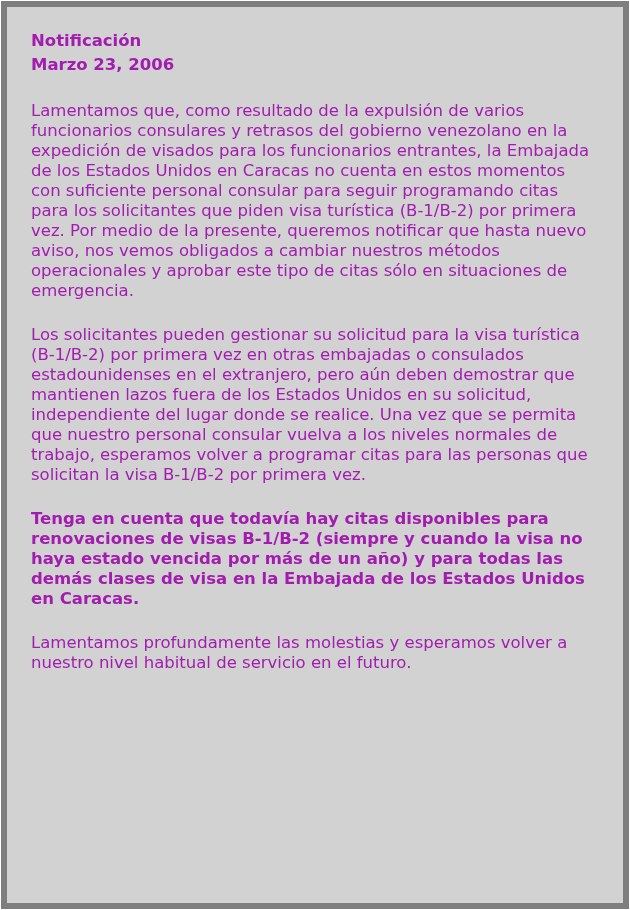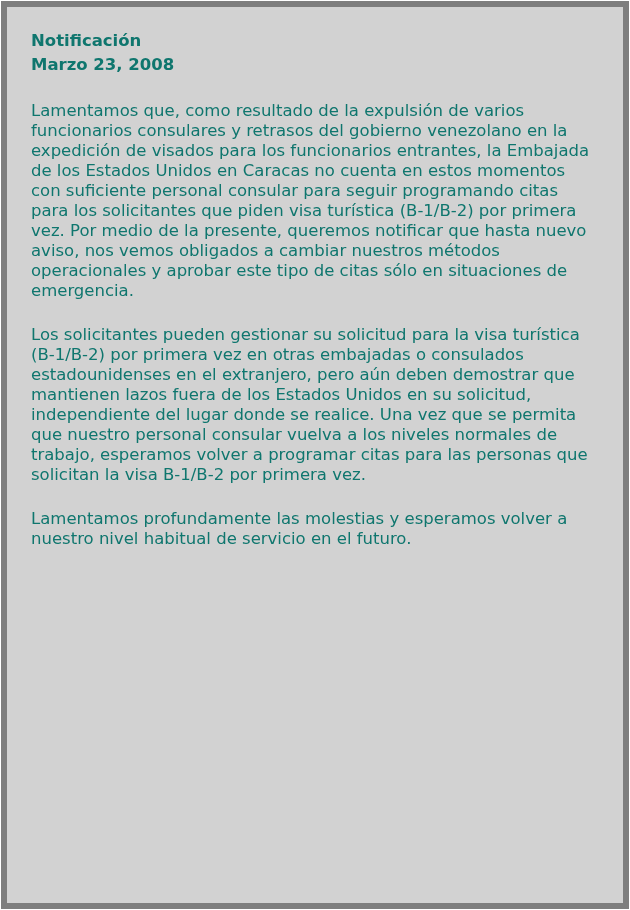--- a/index.html
+++ b/index.html
@@ -14,21 +14,21 @@
     font-family: "DejaVu Sans", "Liberation Sans", sans-serif;
   }
   .notice-box {
     box-sizing: border-box;
     width: 628px;
     height: 908px;
     margin: 1px 0 0 1px;
     border: 6px solid #7e7e7e;
     background: #d2d2d2;
     padding: 22px 26px 20px 24px;
-    color: #0f766e;
+    color: #a21caf;
   }
   .notice-header {
     font-weight: bold;
     font-size: 16.5px;
     line-height: 24px;
     margin: 0 0 24px 0;
   }
   .notice-header .title,
   .notice-header .date {
     display: block;
@@ -45,20 +45,21 @@
   .notice-body p:last-child {
     margin-bottom: 16px;
   }
 </style>
 </head>
 <body>
 
 <div class="notice-box">
   <div class="notice-header">
     <span class="title">Notificación</span>
-    <span class="date">Marzo 23, 2008</span>
+    <span class="date">Marzo 23, 2006</span>
   </div>
   <div class="notice-body" id="paragraphs">
       <p>Lamentamos que, como resultado de la expulsión de varios funcionarios consulares y retrasos del gobierno venezolano en la expedición de visados para los funcionarios entrantes, la Embajada de los Estados Unidos en Caracas no cuenta en estos momentos con suficiente personal consular para seguir programando citas para los solicitantes que piden visa turística (B-1/B-2) por primera vez. Por medio de la presente, queremos notificar que hasta nuevo aviso, nos vemos obligados a cambiar nuestros métodos operacionales y aprobar este tipo de citas sólo en situaciones de emergencia.</p>
       <p>Los solicitantes pueden gestionar su solicitud para la visa turística (B-1/B-2) por primera vez en otras embajadas o consulados estadounidenses en el extranjero, pero aún deben demostrar que mantienen lazos fuera de los Estados Unidos en su solicitud, independiente del lugar donde se realice. Una vez que se permita que nuestro personal consular vuelva a los niveles normales de trabajo, esperamos volver a programar citas para las personas que solicitan la visa B-1/B-2 por primera vez.</p>
+      <p class="bold">Tenga en cuenta que todavía hay citas disponibles para renovaciones de visas B-1/B-2 (siempre y cuando la visa no haya estado vencida por más de un año) y para todas las demás clases de visa en la Embajada de los Estados Unidos en Caracas.</p>
       <p>Lamentamos profundamente las molestias y esperamos volver a nuestro nivel habitual de servicio en el futuro.</p>
     </div>
 </div>
 
 </body></html>

